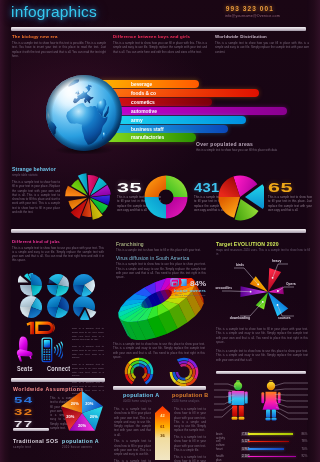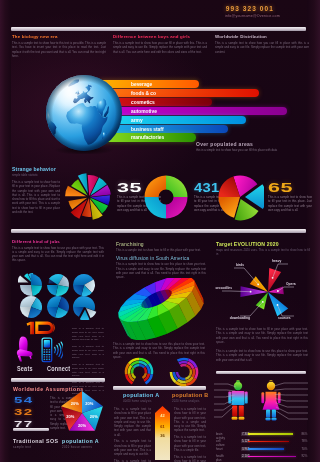--- a/index.html
+++ b/index.html
@@ -30,20 +30,21 @@
   .hd{font-size:4.4px;font-weight:bold;letter-spacing:.18px;white-space:nowrap;}
   .body-txt{font-size:inherit;line-height:1.5;color:#7d6c7f;letter-spacing:.02px;text-align:justify;}
 </style>
 </head>
 <body>
 
 <div id="page">
   <div class="edgeL abs"></div>
   <div class="edgeR abs"></div>
 
+  <div class="abs" id="logo">infographics</div>
   <div class="abs" id="phone">993 323 001</div>
   <div class="abs" id="email">info@yourname@Ovenice.com</div>
 
   <div class="abs rule" style="left:11px;top:27px;width:295px;"></div>
 
   <div class="abs" style="left:12px;top:34px;width:94px;">
     <div class="hd" style="color:#ff7b2e;">The biology new era</div>
     <div class="body-txt" style="margin-top:2px;">This is a sample text to show how to this text is possible. This is a sample text. You have to insert your text in this place to read the text. Just replace it with the text you want and that is all. You can read the text right here.</div>
   </div>
   <div class="abs" style="left:113px;top:34px;width:94px;">
@@ -366,20 +367,36 @@
         <polygon points="73.5,19.5 65.5,26.1 52.3,23.0 55.5,20.4" fill="#c0dc08"></polygon>
         <polygon points="34.2,41.4 24.1,43.6 35.8,30.0 39.8,29.1" fill="#1ee860"></polygon>
         <polygon points="65.5,26.1 55.8,32.3 64.6,50.5 74.4,44.3" fill="#4ea600"></polygon>
         <polygon points="45.0,37.5 34.2,41.4 43.0,59.6 53.9,55.7" fill="#00aa00"></polygon>
         <polygon points="55.8,32.3 45.0,37.5 53.9,55.7 64.6,50.5" fill="#1aaa00"></polygon>
         <polygon points="65.5,26.1 55.8,32.3 48.4,25.5 52.3,23.0" fill="#8ce410"></polygon>
         <polygon points="45.0,37.5 34.2,41.4 39.8,29.1 44.1,27.5" fill="#30e830"></polygon>
         <polygon points="55.8,32.3 45.0,37.5 44.1,27.5 48.4,25.5" fill="#58e818"></polygon>
       </svg></div>
 
+  <div class="abs" style="left:170px;top:278px;width:40px;text-align:center;">
+    <svg width="40" height="9" viewBox="0 0 40 9" style="display:block;margin:0 auto;">
+      <defs>
+          <linearGradient id="hog" x1="0" y1="0" x2="1" y2="1">
+        <stop offset="0%" stop-color="#7fe0ff"></stop>
+            <stop offset="100%" stop-color="#2c7ae0"></stop>
+          </linearGradient>
+        </defs>
+      <rect x="1" y="1" width="7.5" height="7" rx="0.8" fill="none" stroke="url(#hog)" stroke-width="1"></rect>
+      <path d="M2.6 8 V4.2 h4.4 V8" fill="none" stroke="url(#hog)" stroke-width="0.9"></path>
+      <path d="M10.6 1 h6.2 l-0.1 7 h-6.1 q2.2-3.4 0-7 Z" fill="url(#hog)"></path>
+      <text x="20" y="7.8" font-family="Liberation Sans, sans-serif" font-size="8" font-weight="bold" fill="#d7ccd9" id="hoVal">84%</text>
+    </svg>
+    <div style="font-size:4.4px;font-weight:bold;color:#6fc8ee;margin-top:1px;letter-spacing:.2px;">house owners</div>
+    <div style="font-size:2.5px;color:#6a5a72;margin-top:.5px;">this is a simple text to show</div>
+  </div>
 
   <div class="abs body-txt" style="left:113px;top:342px;width:92px;">This is a sample text to show how to use this place to show your text. This is a simple and easy to use file. Simply replace the sample text with your own and that is all. You need to place this text right in this space.</div>
   <div class="abs" style="left:216px;top:241px;width:94px;">
     <div class="hd" style="color:#cfe85a;font-size:5.1px;">Target EVOLUTION 2020</div>
     <div class="body-txt" style="margin-top:.8px;color:#6f5f76;">maps and resources 2020 uses. This is a sample text to show how to fill in</div>
   </div>
 
   <div class="abs" style="left:216px;top:258px;" id="starchart"><svg width="94" height="70" viewBox="0 0 94 70">
         <defs>
           <linearGradient id="lg48" x1="0.345" y1="0.024" x2="0.655" y2="0.976">

